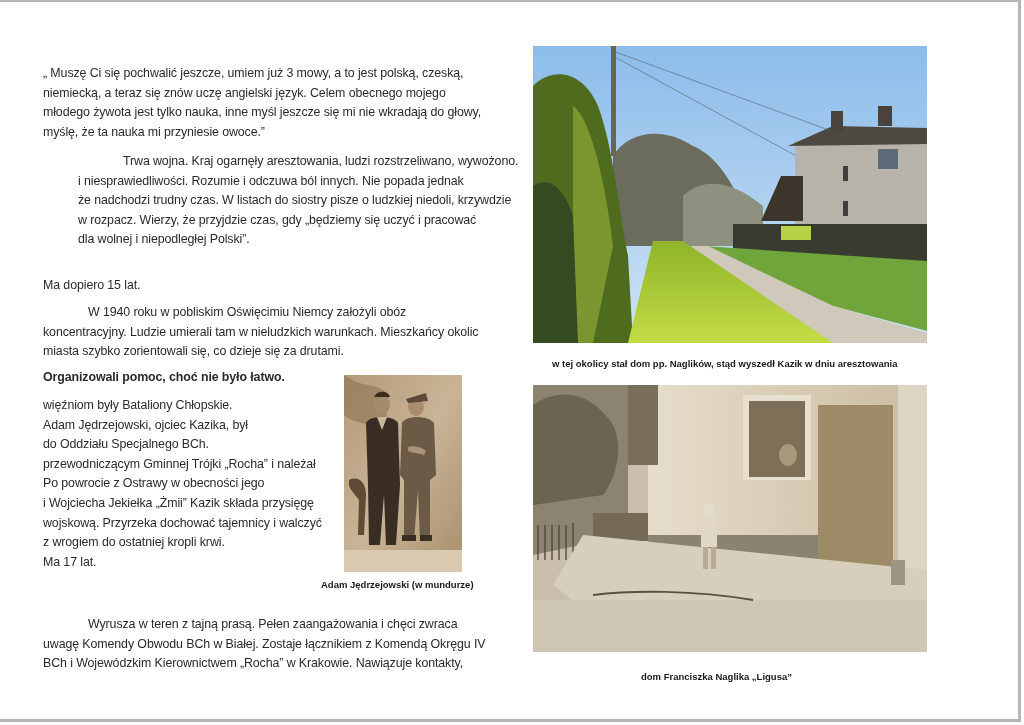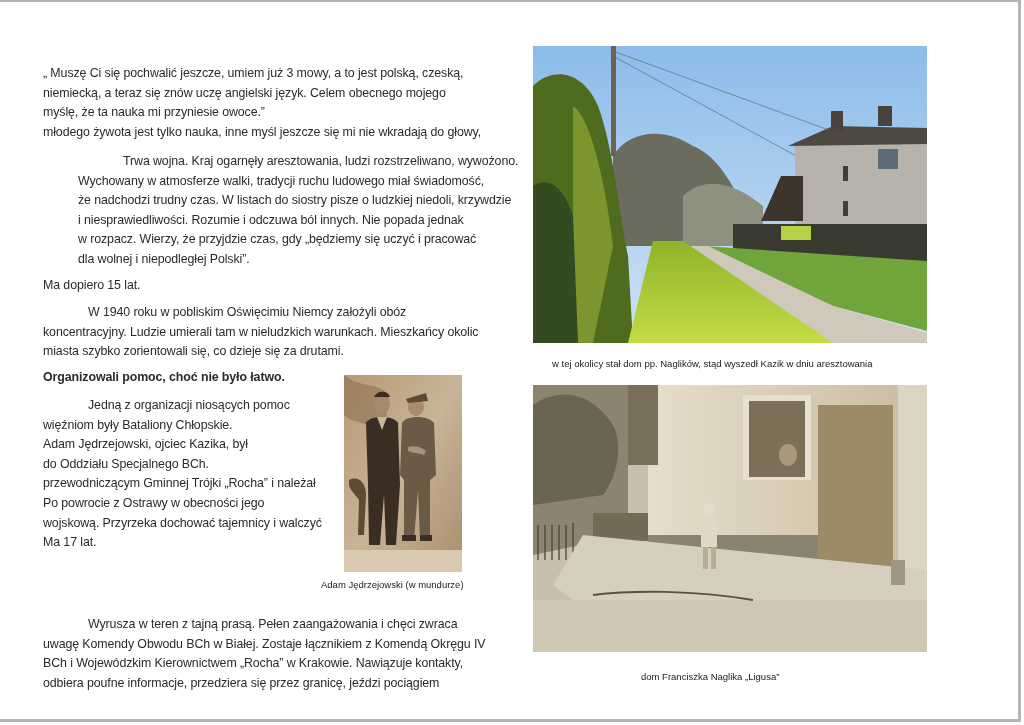--- a/index.html
+++ b/index.html
@@ -14,69 +14,69 @@
     border-top: 2px solid #b5b5b5; border-right: 3px solid #b5b5b5; border-bottom: 3px solid #b5b5b5;
     box-sizing: border-box; background: #fff; padding-left: 24px;
   }
   .txt {
     position: absolute; font-size: 12.4px; line-height: 19.6px; color: #2a2a2a;
     letter-spacing: -0.1px; white-space: nowrap;
   }
   .txt p { margin: 0; }
   .indent { padding-left: 45px; }
   .caption {
-    position: absolute; font-size: 9.5px; font-weight: normal; color: #1a1a1a;
+    position: absolute; font-size: 9.5px; font-weight: bold; color: #1a1a1a;
     white-space: nowrap; 
   }
   .photo { position: absolute; overflow: hidden; }
   .photo svg { display: block; width: 100%; height: 100%; }
 </style>
 </head>
 <body>
 
 <div class="page">
 
   <div class="txt" style="left:43px; top:62px;">
     <p>„ Muszę Ci się pochwalić jeszcze, umiem już 3 mowy, a to jest  polską, czeską,</p>
     <p>niemiecką, a teraz się znów uczę angielski język. Celem obecnego mojego</p>
+    <p>młodego żywota jest tylko nauka, inne myśl  jeszcze się mi nie wkradają do głowy,</p>
     <p>myślę, że ta nauka mi przyniesie owoce.”</p>
-    <p>młodego żywota jest tylko nauka, inne myśl  jeszcze się mi nie wkradają do głowy,</p>
   </div>
 
   <div class="txt" style="left:43px; top:150px;margin-left:35px;">
     <p class="indent">Trwa  wojna. Kraj ogarnęły aresztowania, ludzi rozstrzeliwano, wywożono.</p>
-    <p>Wychowany w atmosferze walki, tradycji ruchu ludowego miał świadomość,</p>
+    <p>i niesprawiedliwości. Rozumie i odczuwa ból innych. Nie popada jednak</p>
     <p>że nadchodzi trudny czas. W listach  do siostry pisze o ludzkiej niedoli, krzywdzie</p>
-    <p>i niesprawiedliwości. Rozumie i odczuwa ból innych. Nie popada jednak</p>
     <p>w rozpacz. Wierzy, że przyjdzie czas, gdy „będziemy się uczyć i pracować</p>
     <p>dla wolnej i niepodległej Polski”.</p>
   </div>
 
   <div class="txt" style="left:43px; top:274px;">
     <p>Ma dopiero 15 lat.</p>
   </div>
 
   <div class="txt" style="left:43px; top:301px;">
     <p class="indent">W 1940  roku w pobliskim Oświęcimiu Niemcy założyli obóz</p>
     <p>koncentracyjny. Ludzie umierali tam w nieludzkich warunkach. Mieszkańcy okolic</p>
     <p>miasta szybko zorientowali się, co dzieje się za drutami.</p>
   </div>
 
   <div class="txt" style="left:43px; top:366px;font-weight:bold;">
     <p>Organizowali pomoc, choć nie było łatwo.</p>
   </div>
 
   <div class="txt" style="left:43px; top:394px;">
-    <p class="indent">Jedną z organizacji niosących pomoc</p>
     <p>więźniom były Bataliony Chłopskie.</p>
     <p>Adam Jędrzejowski, ojciec Kazika, był</p>
     <p>do Oddziału Specjalnego BCh.</p>
     <p>przewodniczącym Gminnej Trójki „Rocha” i należał</p>
     <p>Po powrocie z Ostrawy w obecności jego</p>
+    <p>i Wojciecha Jekiełka „Żmii”  Kazik składa przysięgę</p>
     <p>wojskową. Przyrzeka dochować tajemnicy i walczyć</p>
+    <p>z wrogiem do ostatniej kropli krwi.</p>
     <p>Ma 17 lat.</p>
   </div>
 
   <div class="photo" style="left:344px; top:373px; width:118px; height:197px;">
     <svg viewBox="0 0 118 197" preserveAspectRatio="none">
       <defs>
         <linearGradient id="sepbg" x1="0" y1="0" x2="1" y2="1">
           <stop offset="0" stop-color="#b49a78"></stop>
           <stop offset="0.5" stop-color="#c9b497"></stop>
           <stop offset="1" stop-color="#a88e6c"></stop>
@@ -100,21 +100,20 @@
       <rect x="58" y="160" width="14" height="6" fill="#3a2e24"></rect>
       <rect x="76" y="160" width="12" height="6" fill="#3a2e24"></rect>
     </svg>
   </div>
   <div class="caption" style="left:321px; top:577px;">Adam Jędrzejowski (w mundurze)</div>
 
   <div class="txt" style="left:43px; top:593px;margin-top:20px;">
     <p class="indent">Wyrusza w teren z tajną prasą. Pełen zaangażowania i chęci  zwraca</p>
     <p>uwagę Komendy Obwodu BCh w Białej. Zostaje łącznikiem z Komendą Okręgu IV</p>
     <p>BCh i  Wojewódzkim Kierownictwem „Rocha” w Krakowie. Nawiązuje kontakty,</p>
-    <p>odbiera poufne informacje, przedziera się przez granicę, jeździ pociągiem</p>
   </div>
 
   <div class="photo" style="left:533px; top:44px; width:394px; height:297px;">
     <svg viewBox="0 0 394 297" preserveAspectRatio="none">
       <defs>
         <linearGradient id="sky" x1="0" y1="0" x2="0" y2="1">
           <stop offset="0" stop-color="#8cbcea"></stop>
           <stop offset="1" stop-color="#cfe3f5"></stop>
         </linearGradient>
         <linearGradient id="hedge" x1="0" y1="0" x2="0" y2="1">

